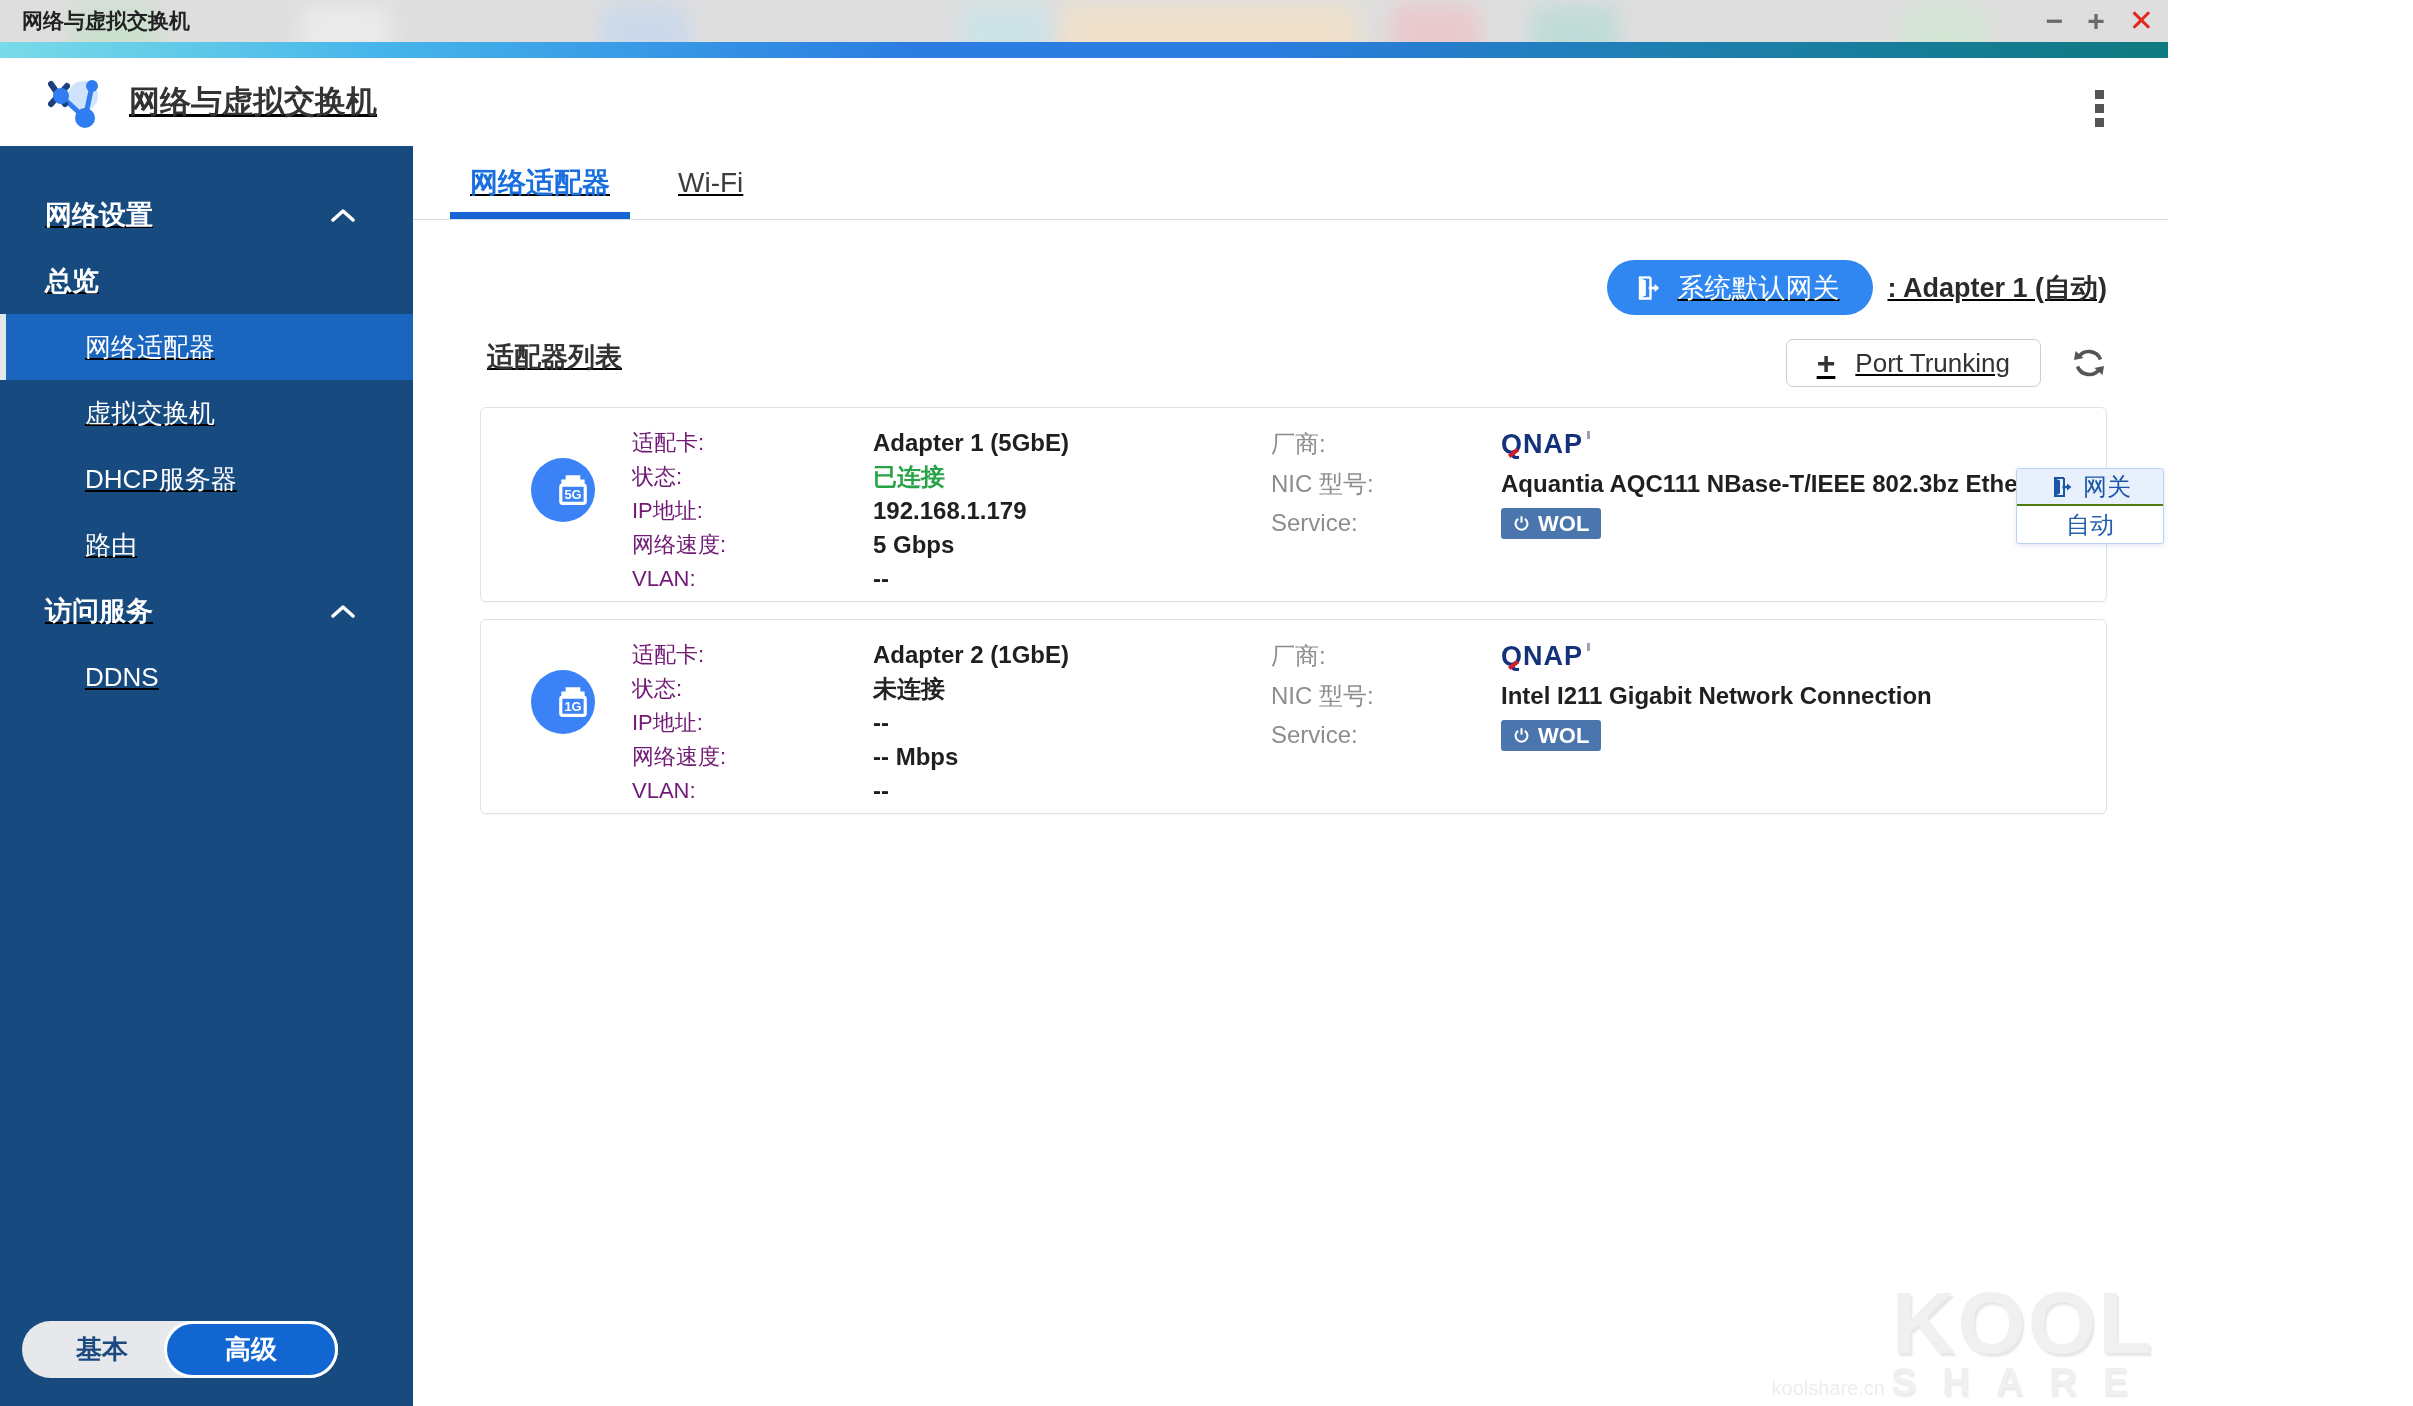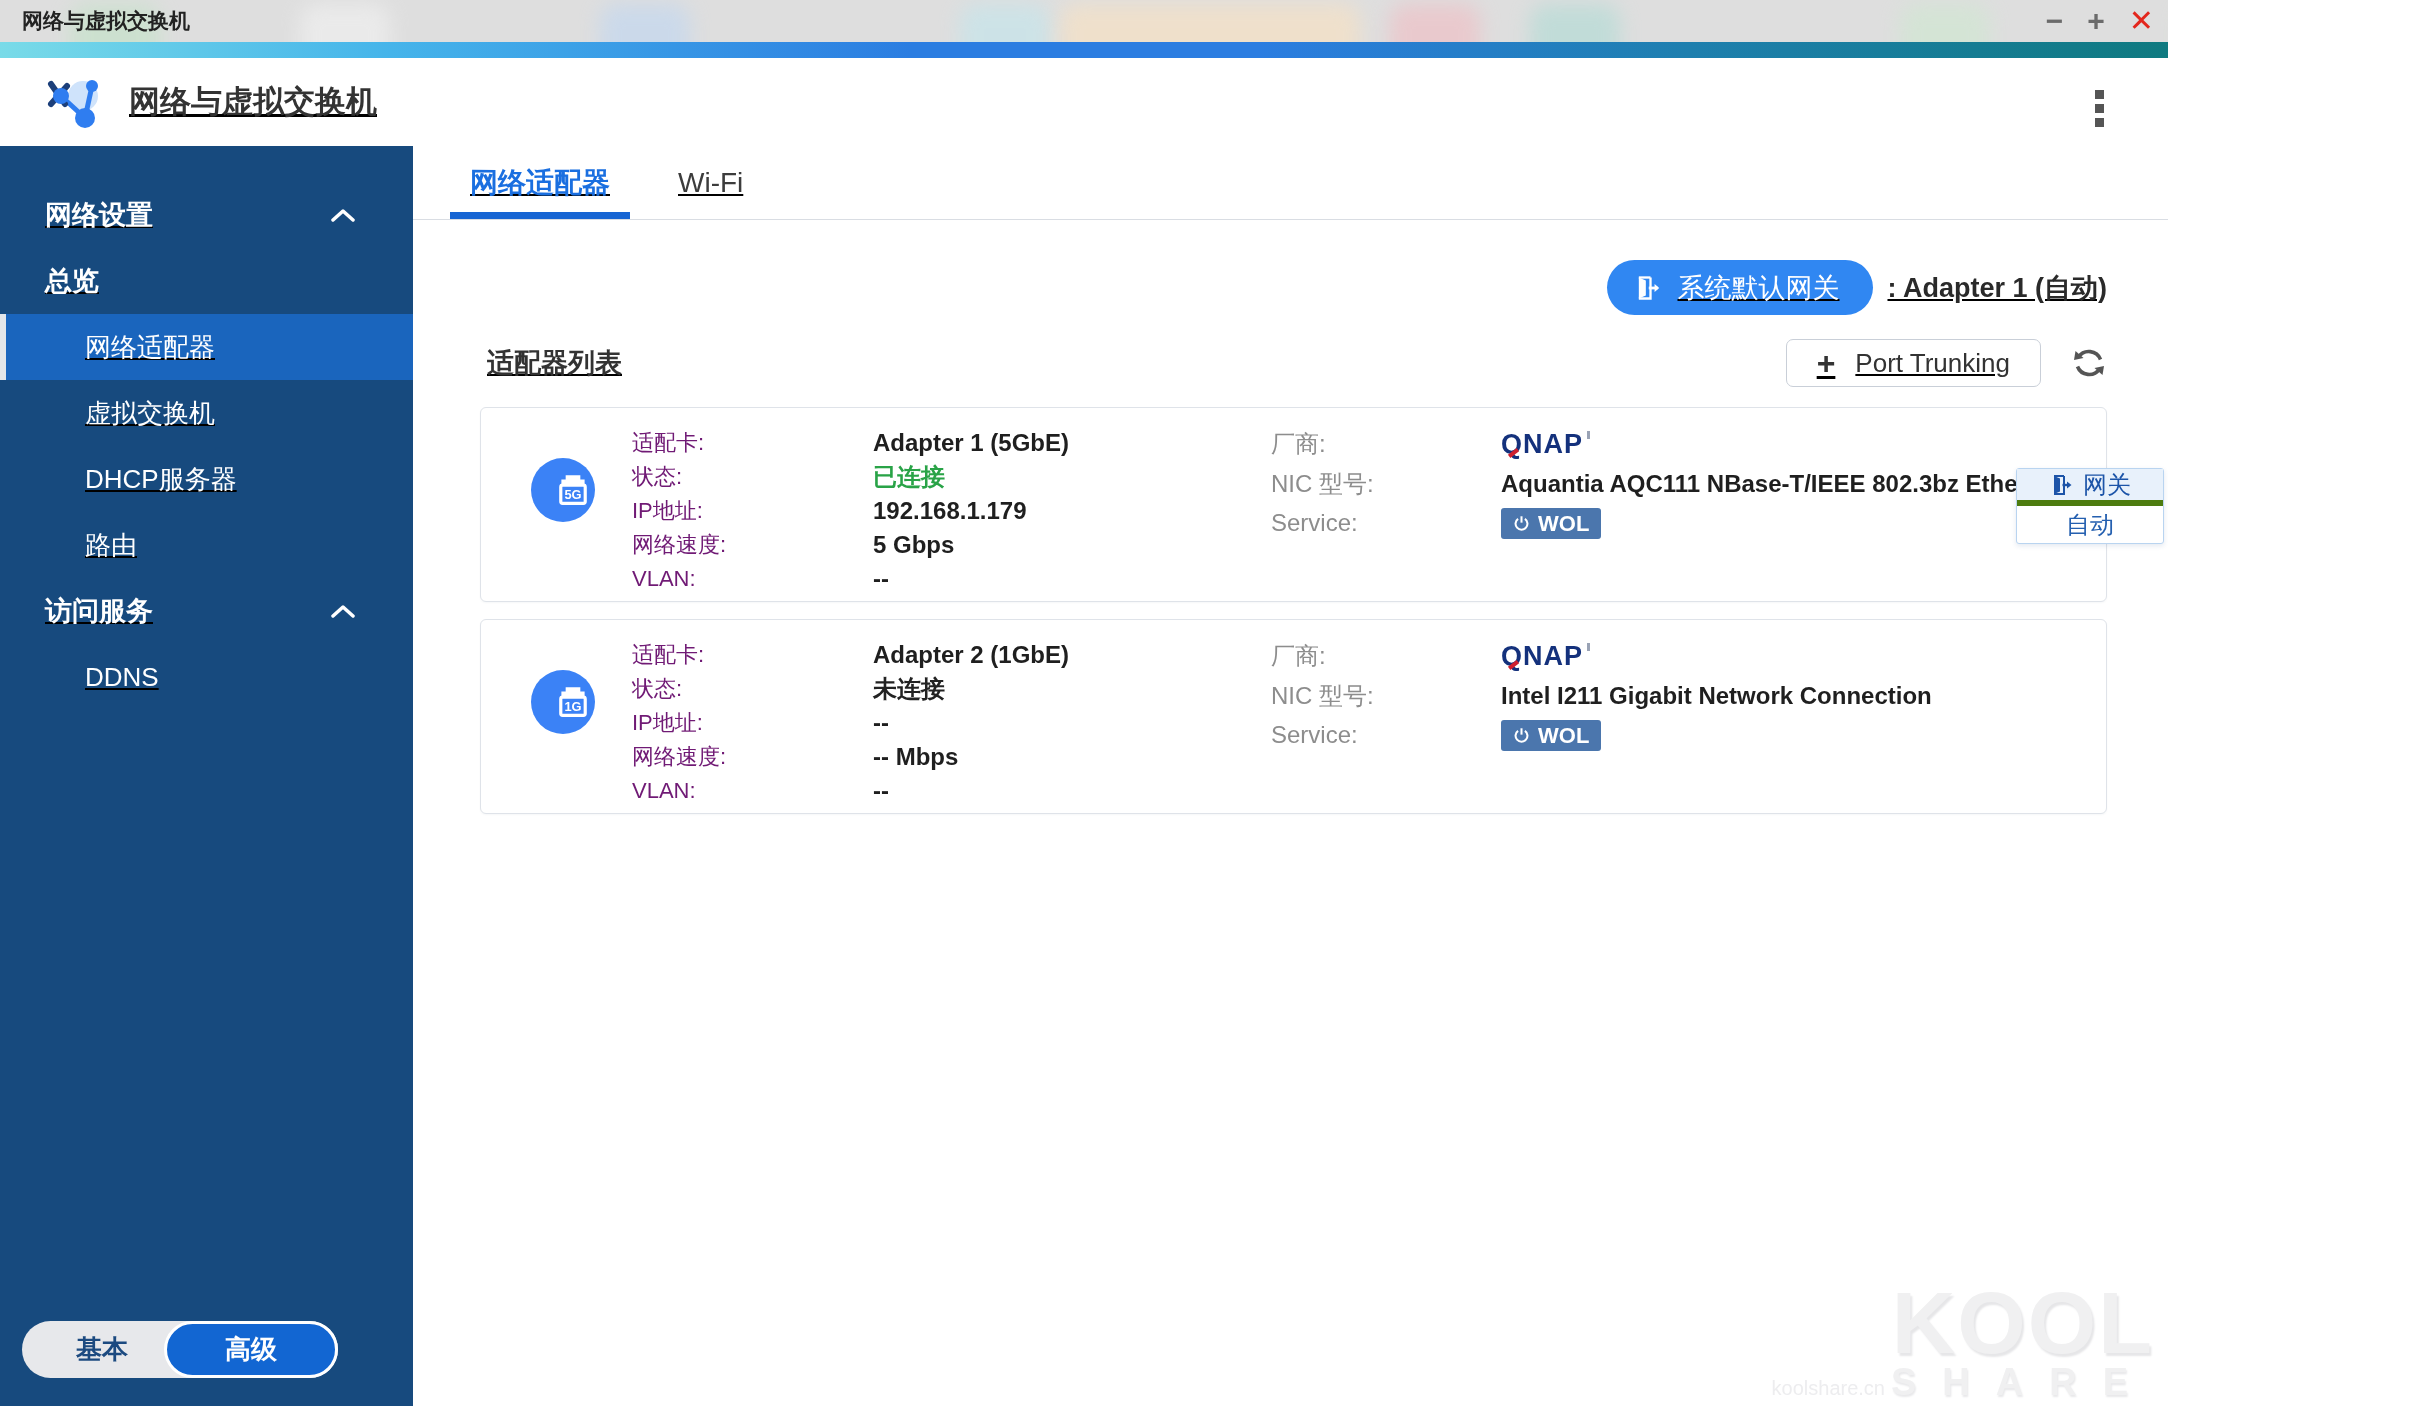--- a/index.html
+++ b/index.html
@@ -52,21 +52,21 @@
   .tab.active { color:#1a6fe0; font-weight:600; }
   .tab.active::after { content:""; position:absolute; left:0; bottom:0; width:100%; height:7px; background:#1765d3; }
 
   
   .content { position:relative; padding:0 61px 0 67px; }
   .gateway-row { margin-top:40px; display:flex; justify-content:flex-end; align-items:center; gap:14px; }
   .gw-btn { display:flex; align-items:center; gap:16px; height:55px; border:none; border-radius:28px; background:#3087f2; color:#fff; font-size:27px; padding:0 34px 0 26px; font-family:inherit; cursor:pointer; }
   .gw-btn svg { width:28px; height:28px; }
   .gw-val { font-size:27px; font-weight:700; color:#2a2a2a; }
 
-  .list-header { margin-top:24px; display:flex; align-items:center; justify-content:space-between; }
+  .list-header { margin-top:24px; display:flex; align-items:flex-start; justify-content:space-between; }
   .list-title { margin-left:7px; font-size:27px; font-weight:700; color:#333; }
   .lh-right { display:flex; align-items:center; gap:30px; }
   .pt-btn { display:flex; align-items:center; gap:20px; height:48px; background:#fff; border:1px solid #c9cfd8; border-radius:7px; padding:0 30px; font-size:26px; color:#333; font-family:inherit; cursor:pointer; }
   .plus { font-size:32px; font-weight:700; color:#333; line-height:1; }
   .refresh { width:36px; height:36px; cursor:pointer; }
 
   
   .card { position:relative; margin-top:20px; height:195px; border:1px solid #dfe3e9; border-radius:6px; background:#fff; box-shadow:0 1px 2px rgba(20,40,80,.04); }
   .card + .card { margin-top:17px; }
   .adapter-icon { position:absolute; left:50px; top:50px; width:64px; height:64px; border-radius:50%; background:#3b82f6; display:flex; align-items:center; justify-content:flex-end; }
@@ -83,21 +83,21 @@
   .fields2 dd { line-height:36px; }
   .qnap { position:relative; display:inline-block; font-size:27px; font-weight:900; letter-spacing:1px; color:#14317c; line-height:36px; }
   .qnap::before { content:""; position:absolute; left:7px; bottom:7px; width:11px; height:4px; background:#cf2030; transform:rotate(-38deg); }
   .qnap::after { content:""; position:absolute; right:-7px; top:5px; width:3px; height:8px; background:#9aa3b5; }
   .nicmodel { font-size:24px; font-weight:700; color:#1f1f1f; white-space:nowrap; overflow:hidden; max-width:515px;margin-top:34px; }
   .card.no-clip .nicmodel { max-width:760px; }
   .wol { display:inline-flex; align-items:center; gap:8px; margin-top:3px; height:31px; background:#4b76ad; border-radius:3px; padding:0 12px; color:#fff; font-size:22px; font-weight:700; }
   .wol svg { width:17px; height:17px; }
 
   .gw-menu { position:absolute; left:1535px; top:60px; width:148px; border:1px solid #b9d4f0; border-radius:3px; background:#fff; box-shadow:0 2px 5px rgba(30,70,140,.12); z-index:3; }
-  .gw-menu .row1 { display:flex; align-items:center; justify-content:center; gap:10px; height:37px; background:#e8f1fb; border-bottom:6px solid #4d7c0f; color:#1c54a8; font-size:24px; cursor:pointer; }
+  .gw-menu .row1 { display:flex; align-items:center; justify-content:center; gap:10px; height:37px; background:#e8f1fb; border-bottom:2px solid #4d7c0f; color:#1c54a8; font-size:24px; cursor:pointer; }
   .gw-menu .row1 svg { width:24px; height:24px; }
   .gw-menu .row2 { display:flex; align-items:center; justify-content:center; height:37px; color:#2560b0; font-size:24px; cursor:pointer; }
 
   .card-kebab { position:absolute; left:1792px; top:84px; display:flex; flex-direction:column; gap:5px; padding:4px; cursor:pointer; }
   .card-kebab i { width:7px; height:7px; background:#444; border-radius:1px; display:block; }
 
   
   .wm { position:absolute; right:14px; bottom:2px; width:360px; text-align:right; pointer-events:none; color:#f0f0f1; }
   .wm-kool { font-size:88px; font-weight:800; line-height:.85; letter-spacing:2px; text-shadow:2px 3px 2px #e6e6e8; }
   .wm-row { display:flex; align-items:baseline; justify-content:flex-end; }

